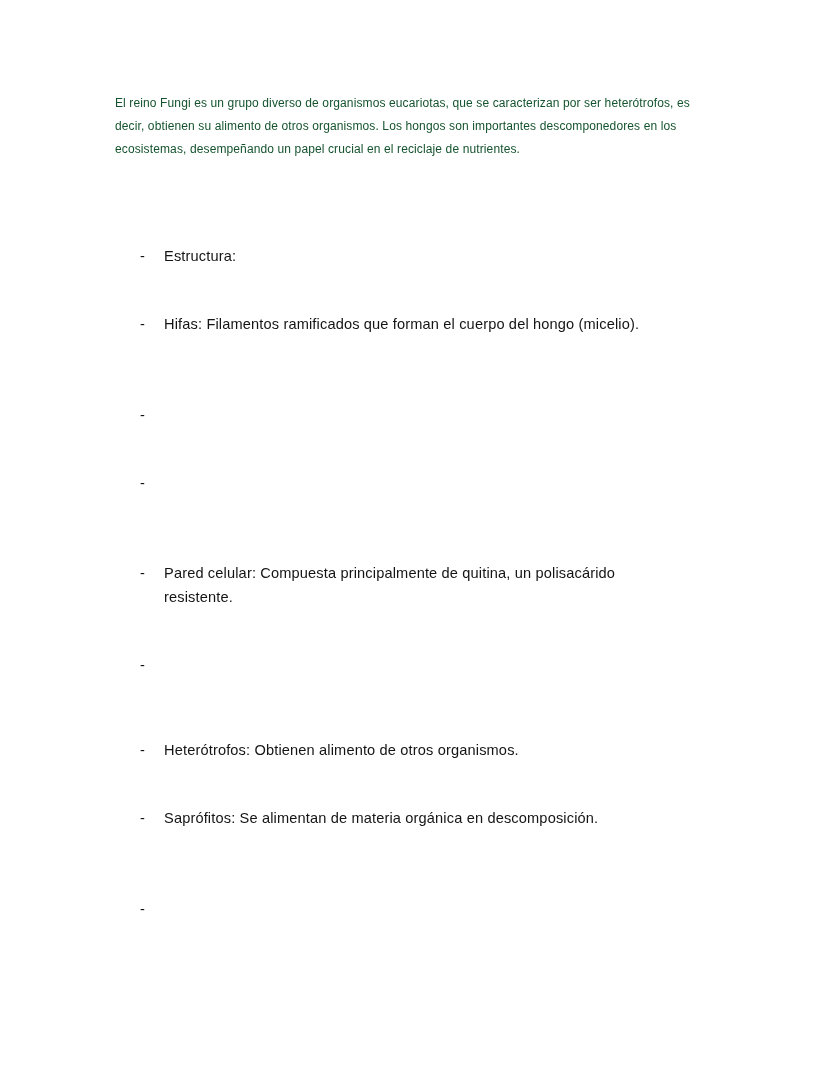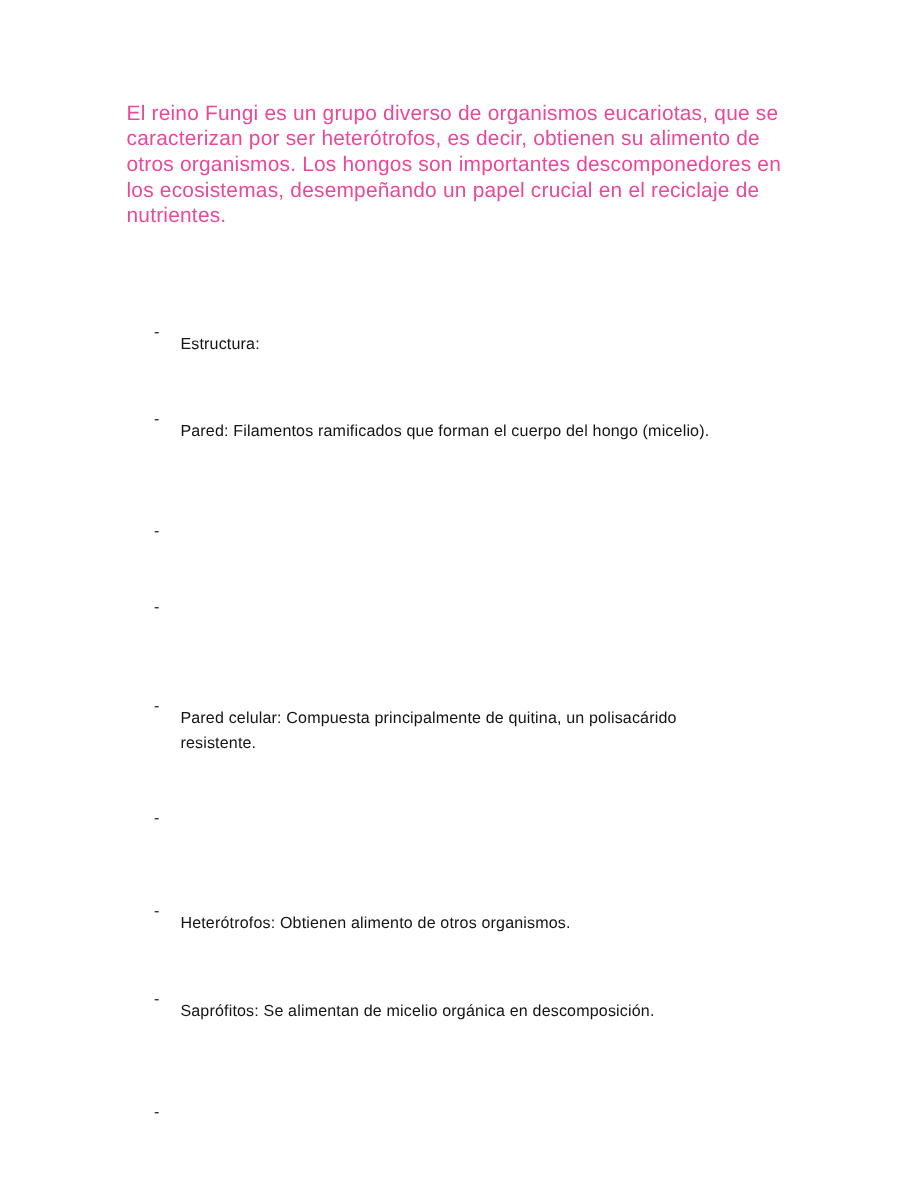--- a/index.html
+++ b/index.html
@@ -20,24 +20,24 @@
     height: 1071px;
     background: #ffffff;
     box-sizing: border-box;
     padding: 92px 115px 0 115px;
   }
   .doc-body {
     width: 600px;
   }
   p.para {
     margin: 0;
-    font-size: 19px;
+    font-size: 12px;
     line-height: 23.2px;
     letter-spacing: 0.01em;
-    color: #ec4899;
+    color: #14532d;
     text-align: left;
   }
   .spacer-lg { height: 45px; }
   .spacer-md { height: 38px; }
   .bullet-list {
     margin: 0;
     padding: 0;
     list-style: none;
   }
   .bullet-item {
@@ -52,21 +52,20 @@
     width: 24px;
     flex: 0 0 24px;
     text-align: left;
     padding-left: 25px;
     box-sizing: content-box;
     color: #141414;
   }
   .bullet-text {
     flex: 1 1 auto;
     max-width: 510px;
-    margin-top: 11px;
   }
   
   .gap-0 { margin-top: 0; }
   .gap-1 { margin-top: 45px; }
   .gap-2 { margin-top: 68px; }
   .gap-3 { margin-top: 45px; }
   .gap-4 { margin-top: 67px; }
   .gap-5 { margin-top: 45px; }
   .gap-6 { margin-top: 62px; }
   .gap-7 { margin-top: 45px; }
@@ -85,42 +84,42 @@
 
     <div class="spacer-md"></div>
 
     <ul class="bullet-list">
       <li class="bullet-item gap-0">
         <span class="bullet-marker">-</span>
         <span class="bullet-text">Estructura:</span>
       </li>
       <li class="bullet-item gap-1">
         <span class="bullet-marker">-</span>
-        <span class="bullet-text">Pared:  Filamentos ramificados que forman el cuerpo del hongo (micelio).</span>
+        <span class="bullet-text">Hifas:  Filamentos ramificados que forman el cuerpo del hongo (micelio).</span>
       </li>
       <li class="bullet-item gap-2">
         <span class="bullet-marker">-</span>
       </li>
       <li class="bullet-item gap-3">
         <span class="bullet-marker">-</span>
       </li>
       <li class="bullet-item gap-4">
         <span class="bullet-marker">-</span>
         <span class="bullet-text">Pared celular:  Compuesta principalmente de quitina,  un polisacárido resistente.</span>
       </li>
       <li class="bullet-item gap-5">
         <span class="bullet-marker">-</span>
       </li>
       <li class="bullet-item gap-6">
         <span class="bullet-marker">-</span>
         <span class="bullet-text">Heterótrofos:  Obtienen alimento de otros organismos.</span>
       </li>
       <li class="bullet-item gap-7">
         <span class="bullet-marker">-</span>
-        <span class="bullet-text">Saprófitos:  Se alimentan de micelio orgánica en descomposición.</span>
+        <span class="bullet-text">Saprófitos:  Se alimentan de materia orgánica en descomposición.</span>
       </li>
       <li class="bullet-item gap-8">
         <span class="bullet-marker">-</span>
       </li>
     </ul>
 
   </div>
 </div>
 
 </body></html>

